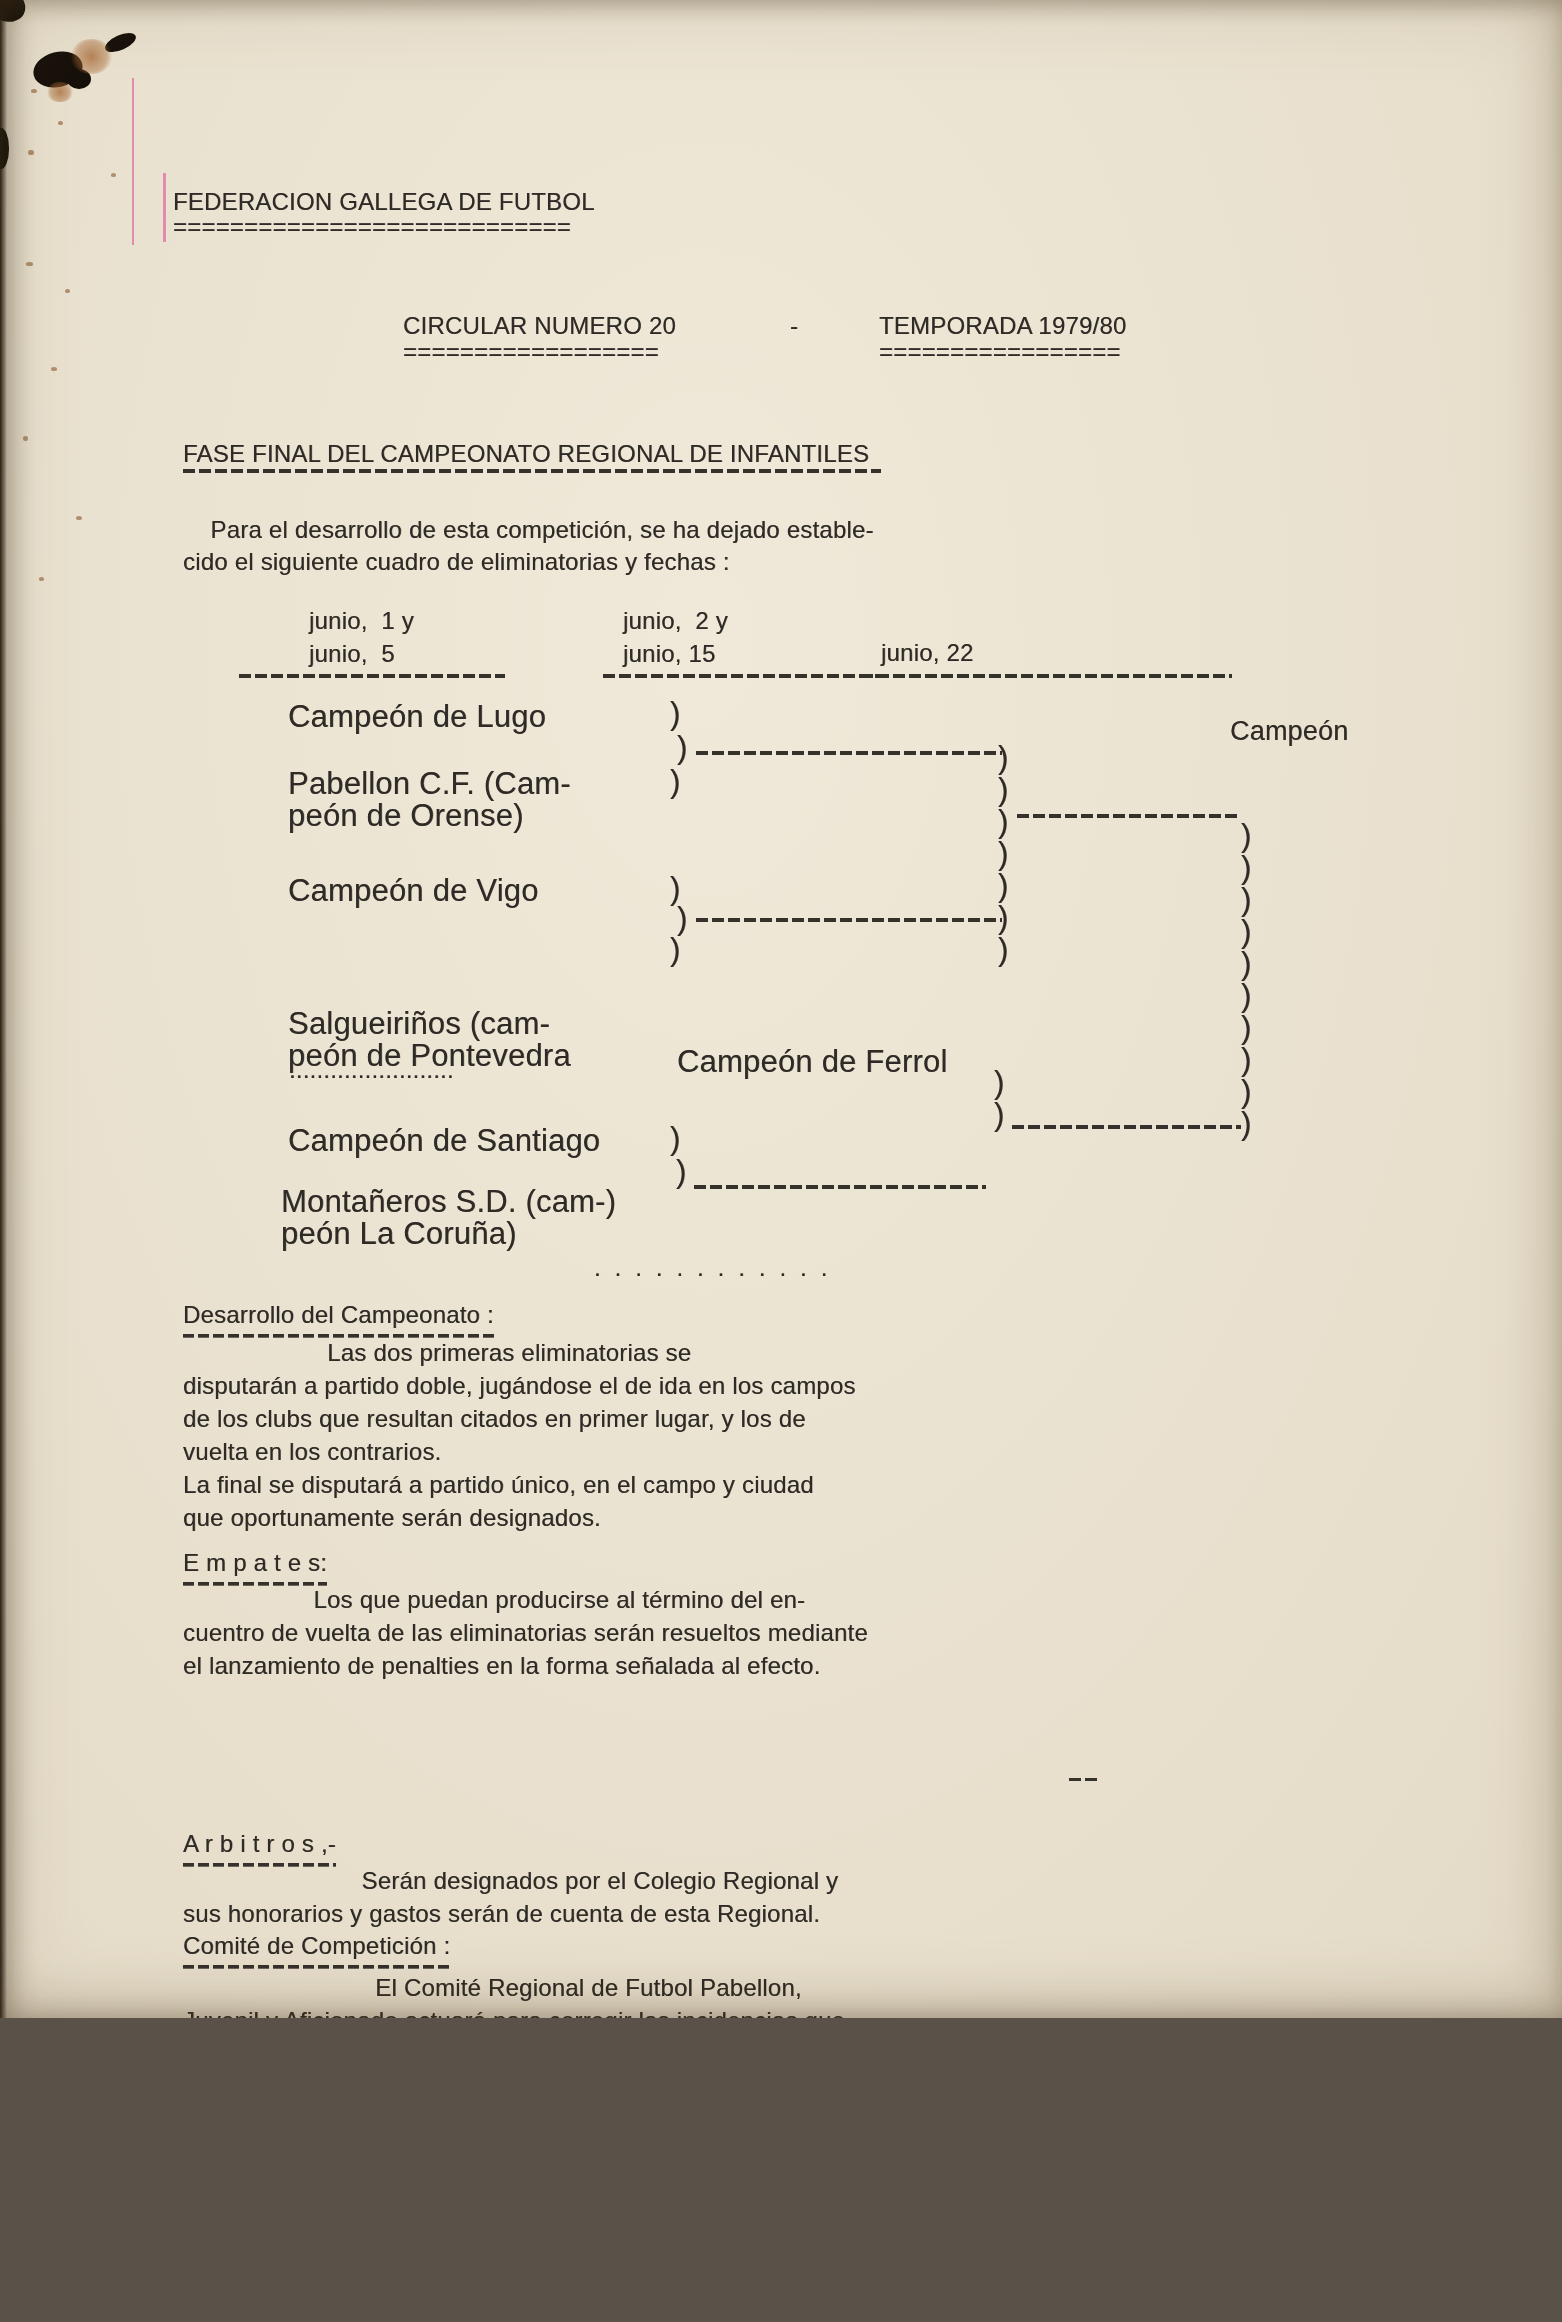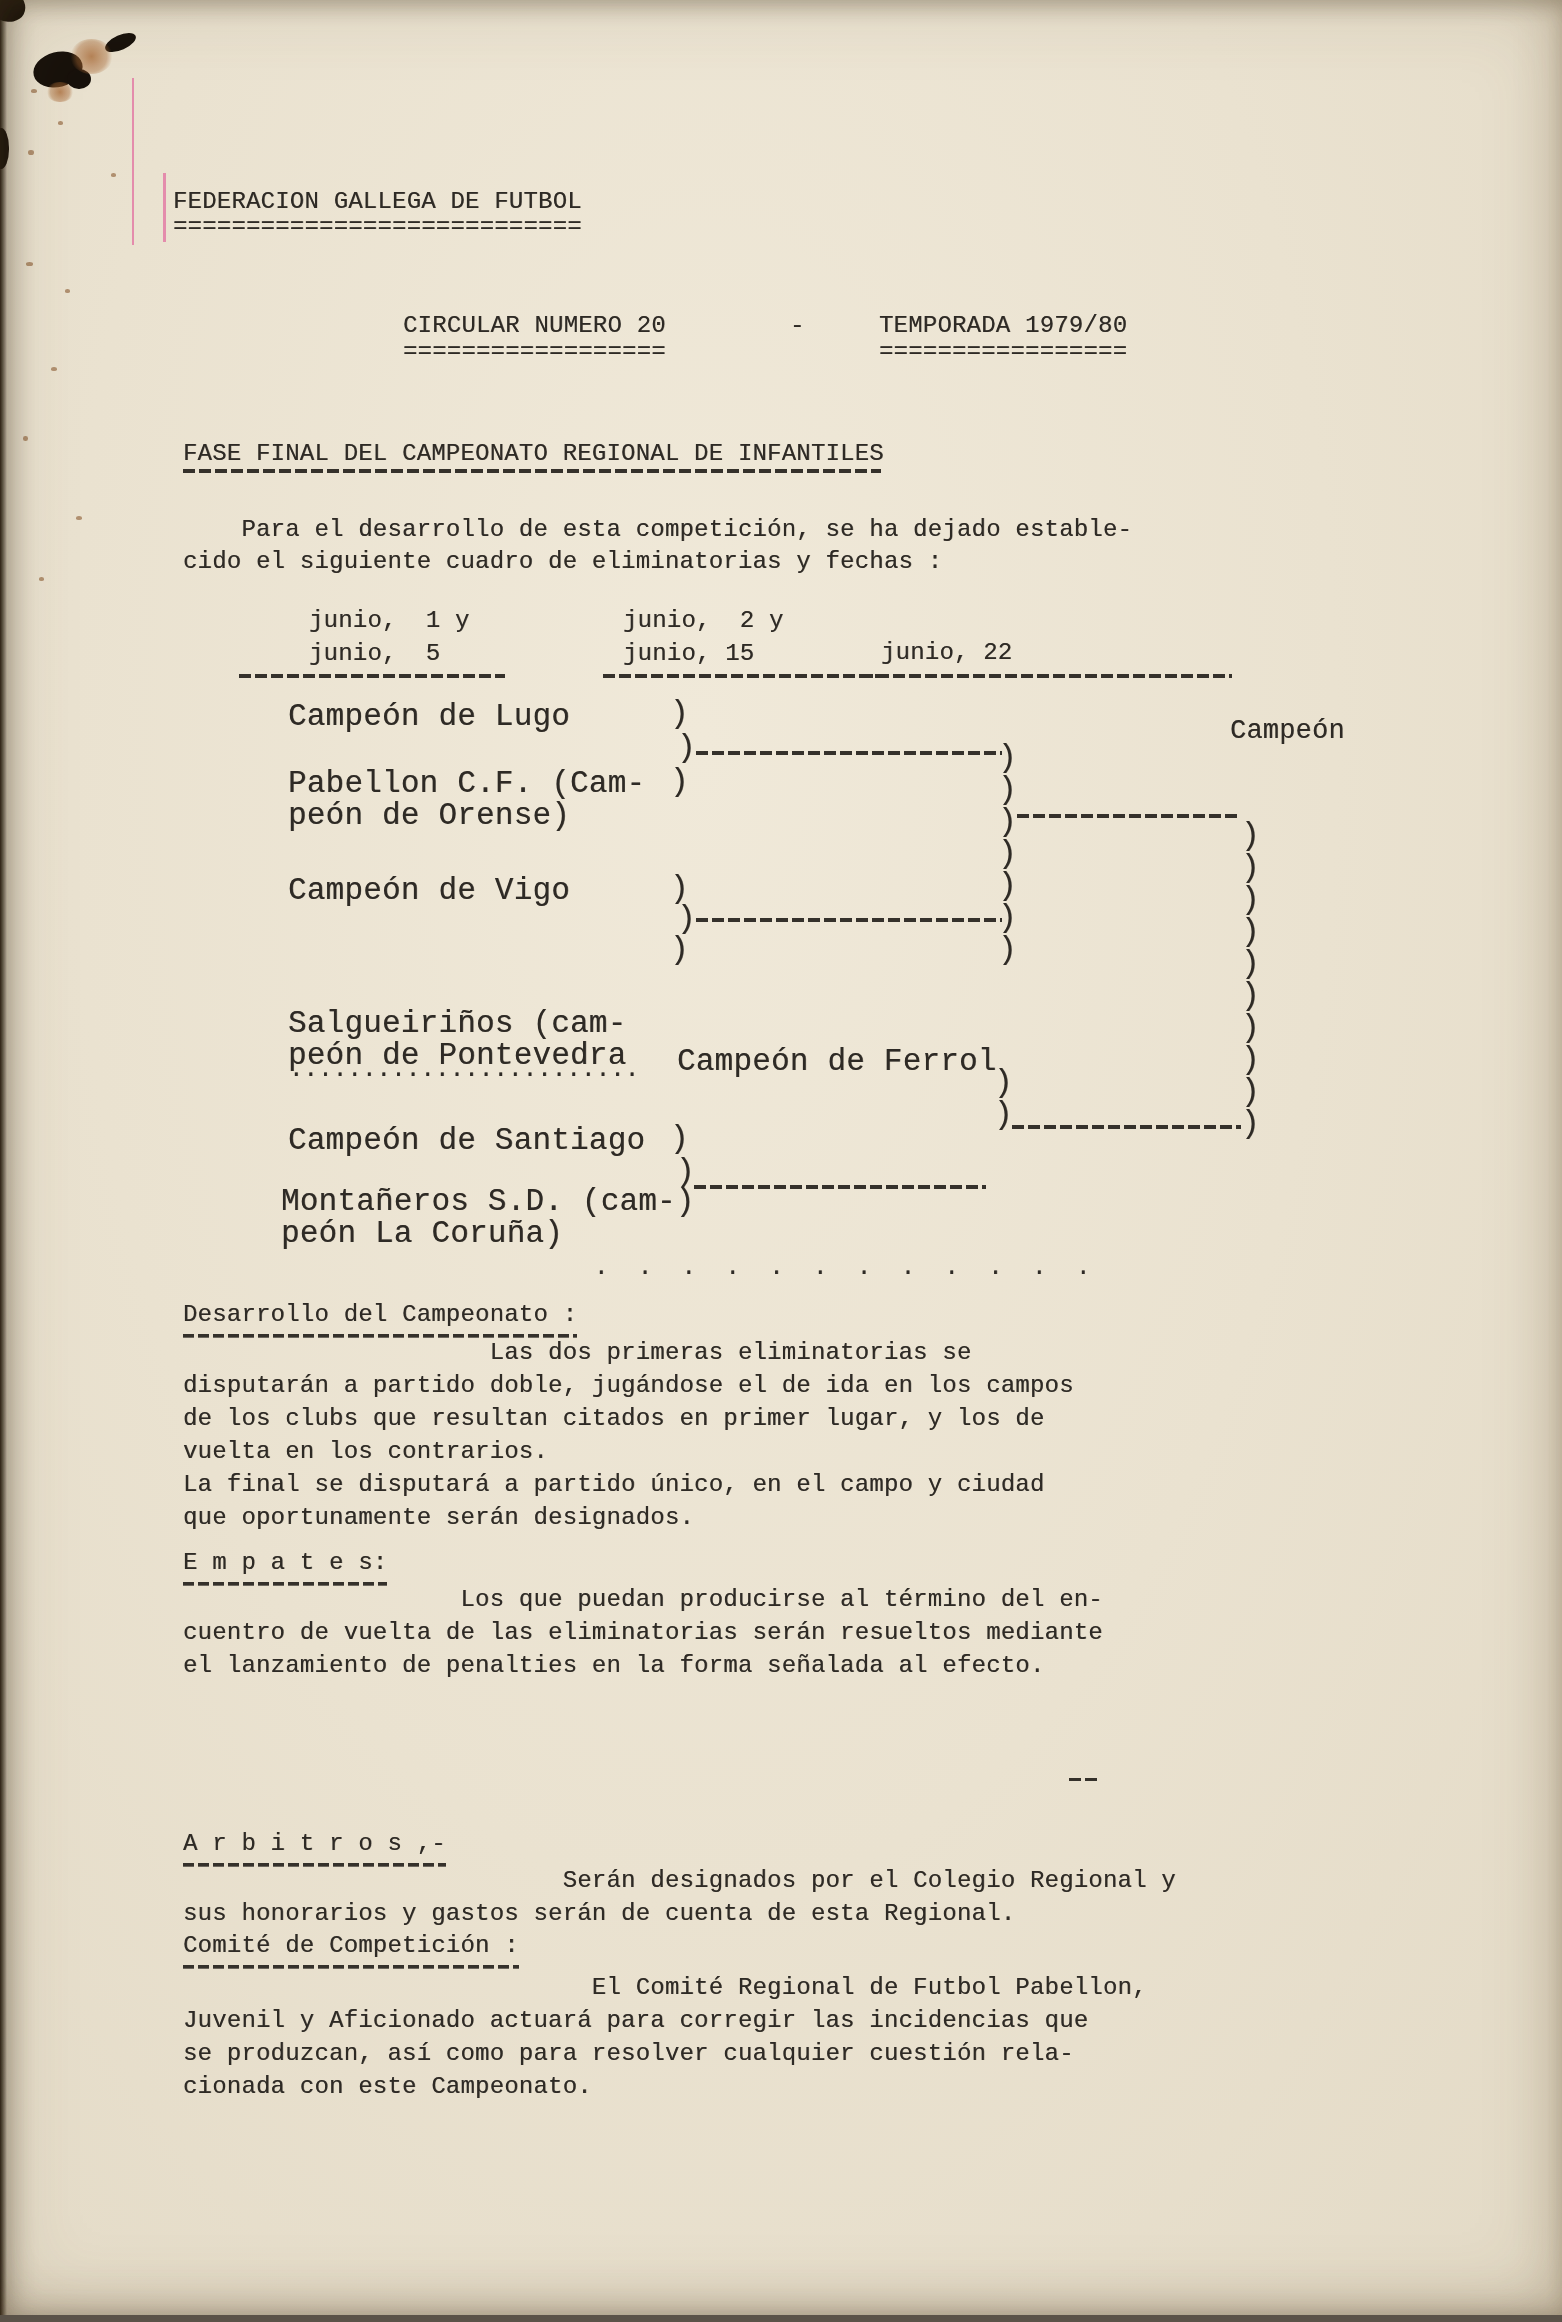--- a/index.html
+++ b/index.html
@@ -1,19 +1,19 @@
 <!DOCTYPE html>
 <html style="font-size:15px"><head>
 <meta charset="utf-8">
 <style>
   html,body { margin:0; padding:0; background:#5a5248; }
   .page {
-    position:relative; width:1562px; height:2315px; overflow:hidden;
+    position:relative; width:1562px; height:2018px; overflow:hidden;
     background: radial-gradient(ellipse at 45% 32%, #f0e9d9 0%, #eae2d0 52%, #e3dac6 100%);
-    font-family:Liberation Mono, monospace;
+    font-family:Liberation Sans, sans-serif;
     color:#2e2a25;
   }
   .page::after {
     content:""; position:absolute; inset:0; pointer-events:none;
     box-shadow: inset 0 0 83px rgba(92,70,40,.18),
                 inset -9.3px -15px 43px rgba(92,70,40,.16),
                 inset 13px 0 24px rgba(44,32,18,.28),
                 inset 0 7.4px 16.7px rgba(92,70,40,.12);
   }
   .txt {

